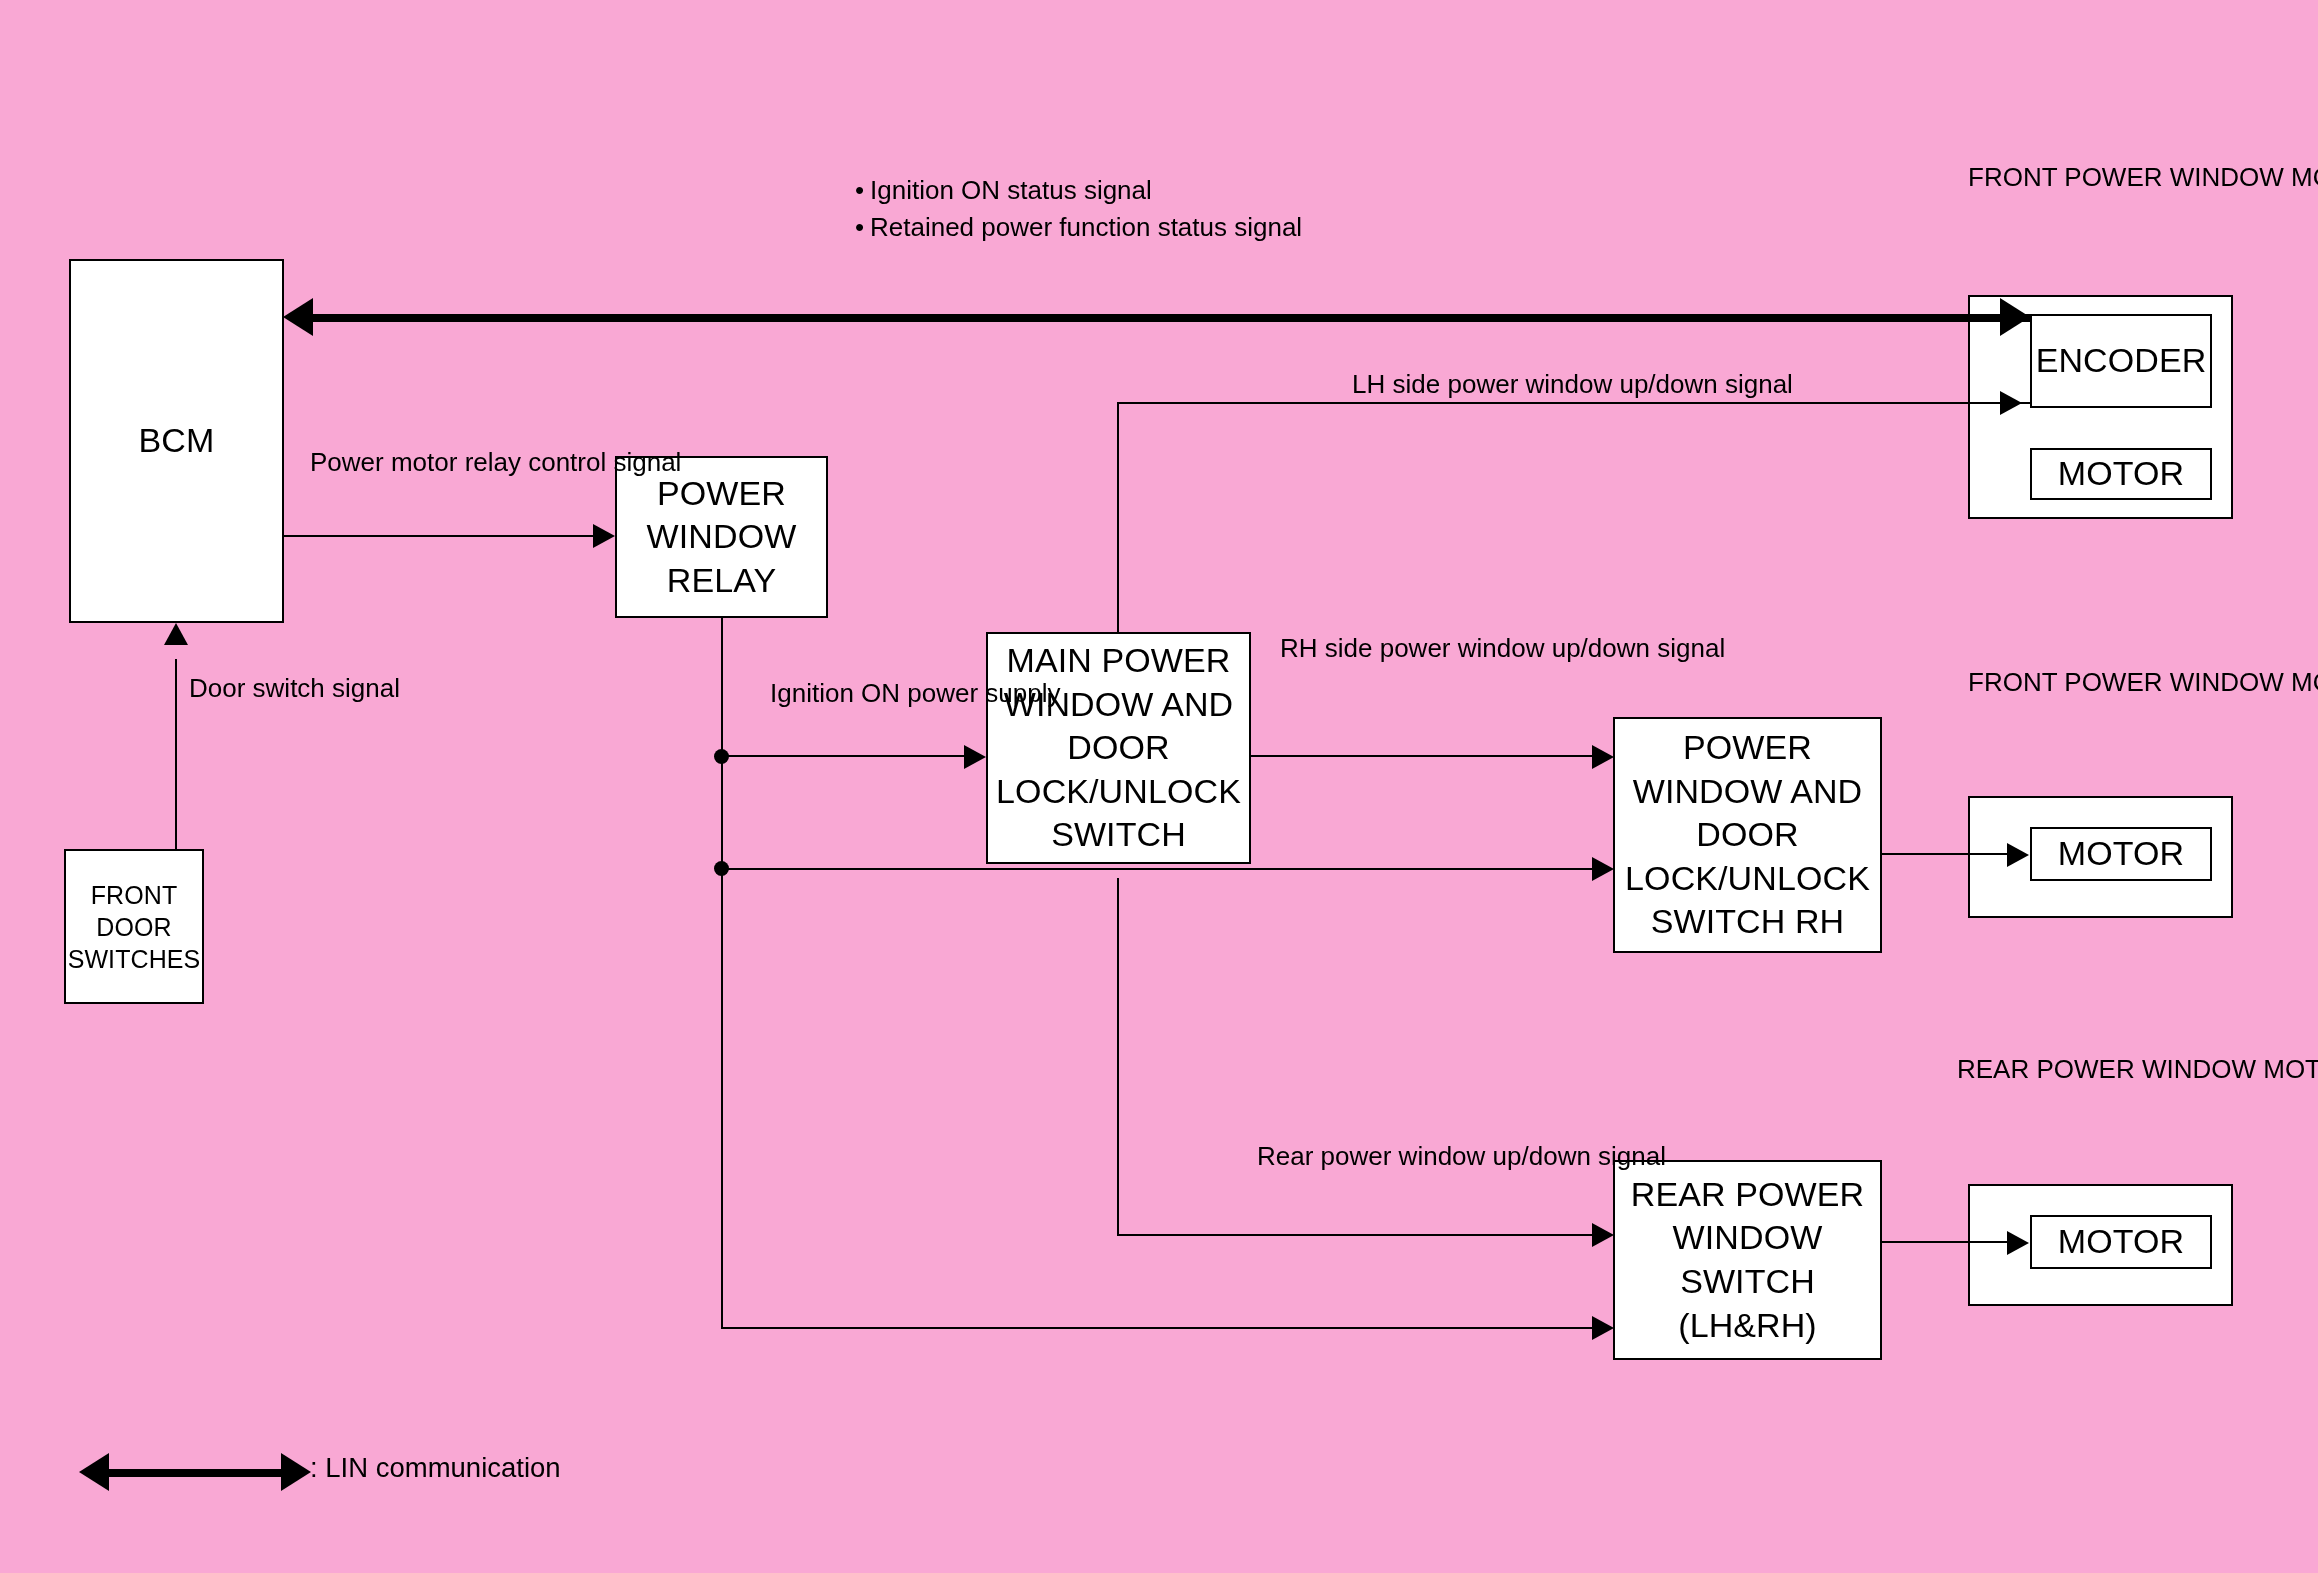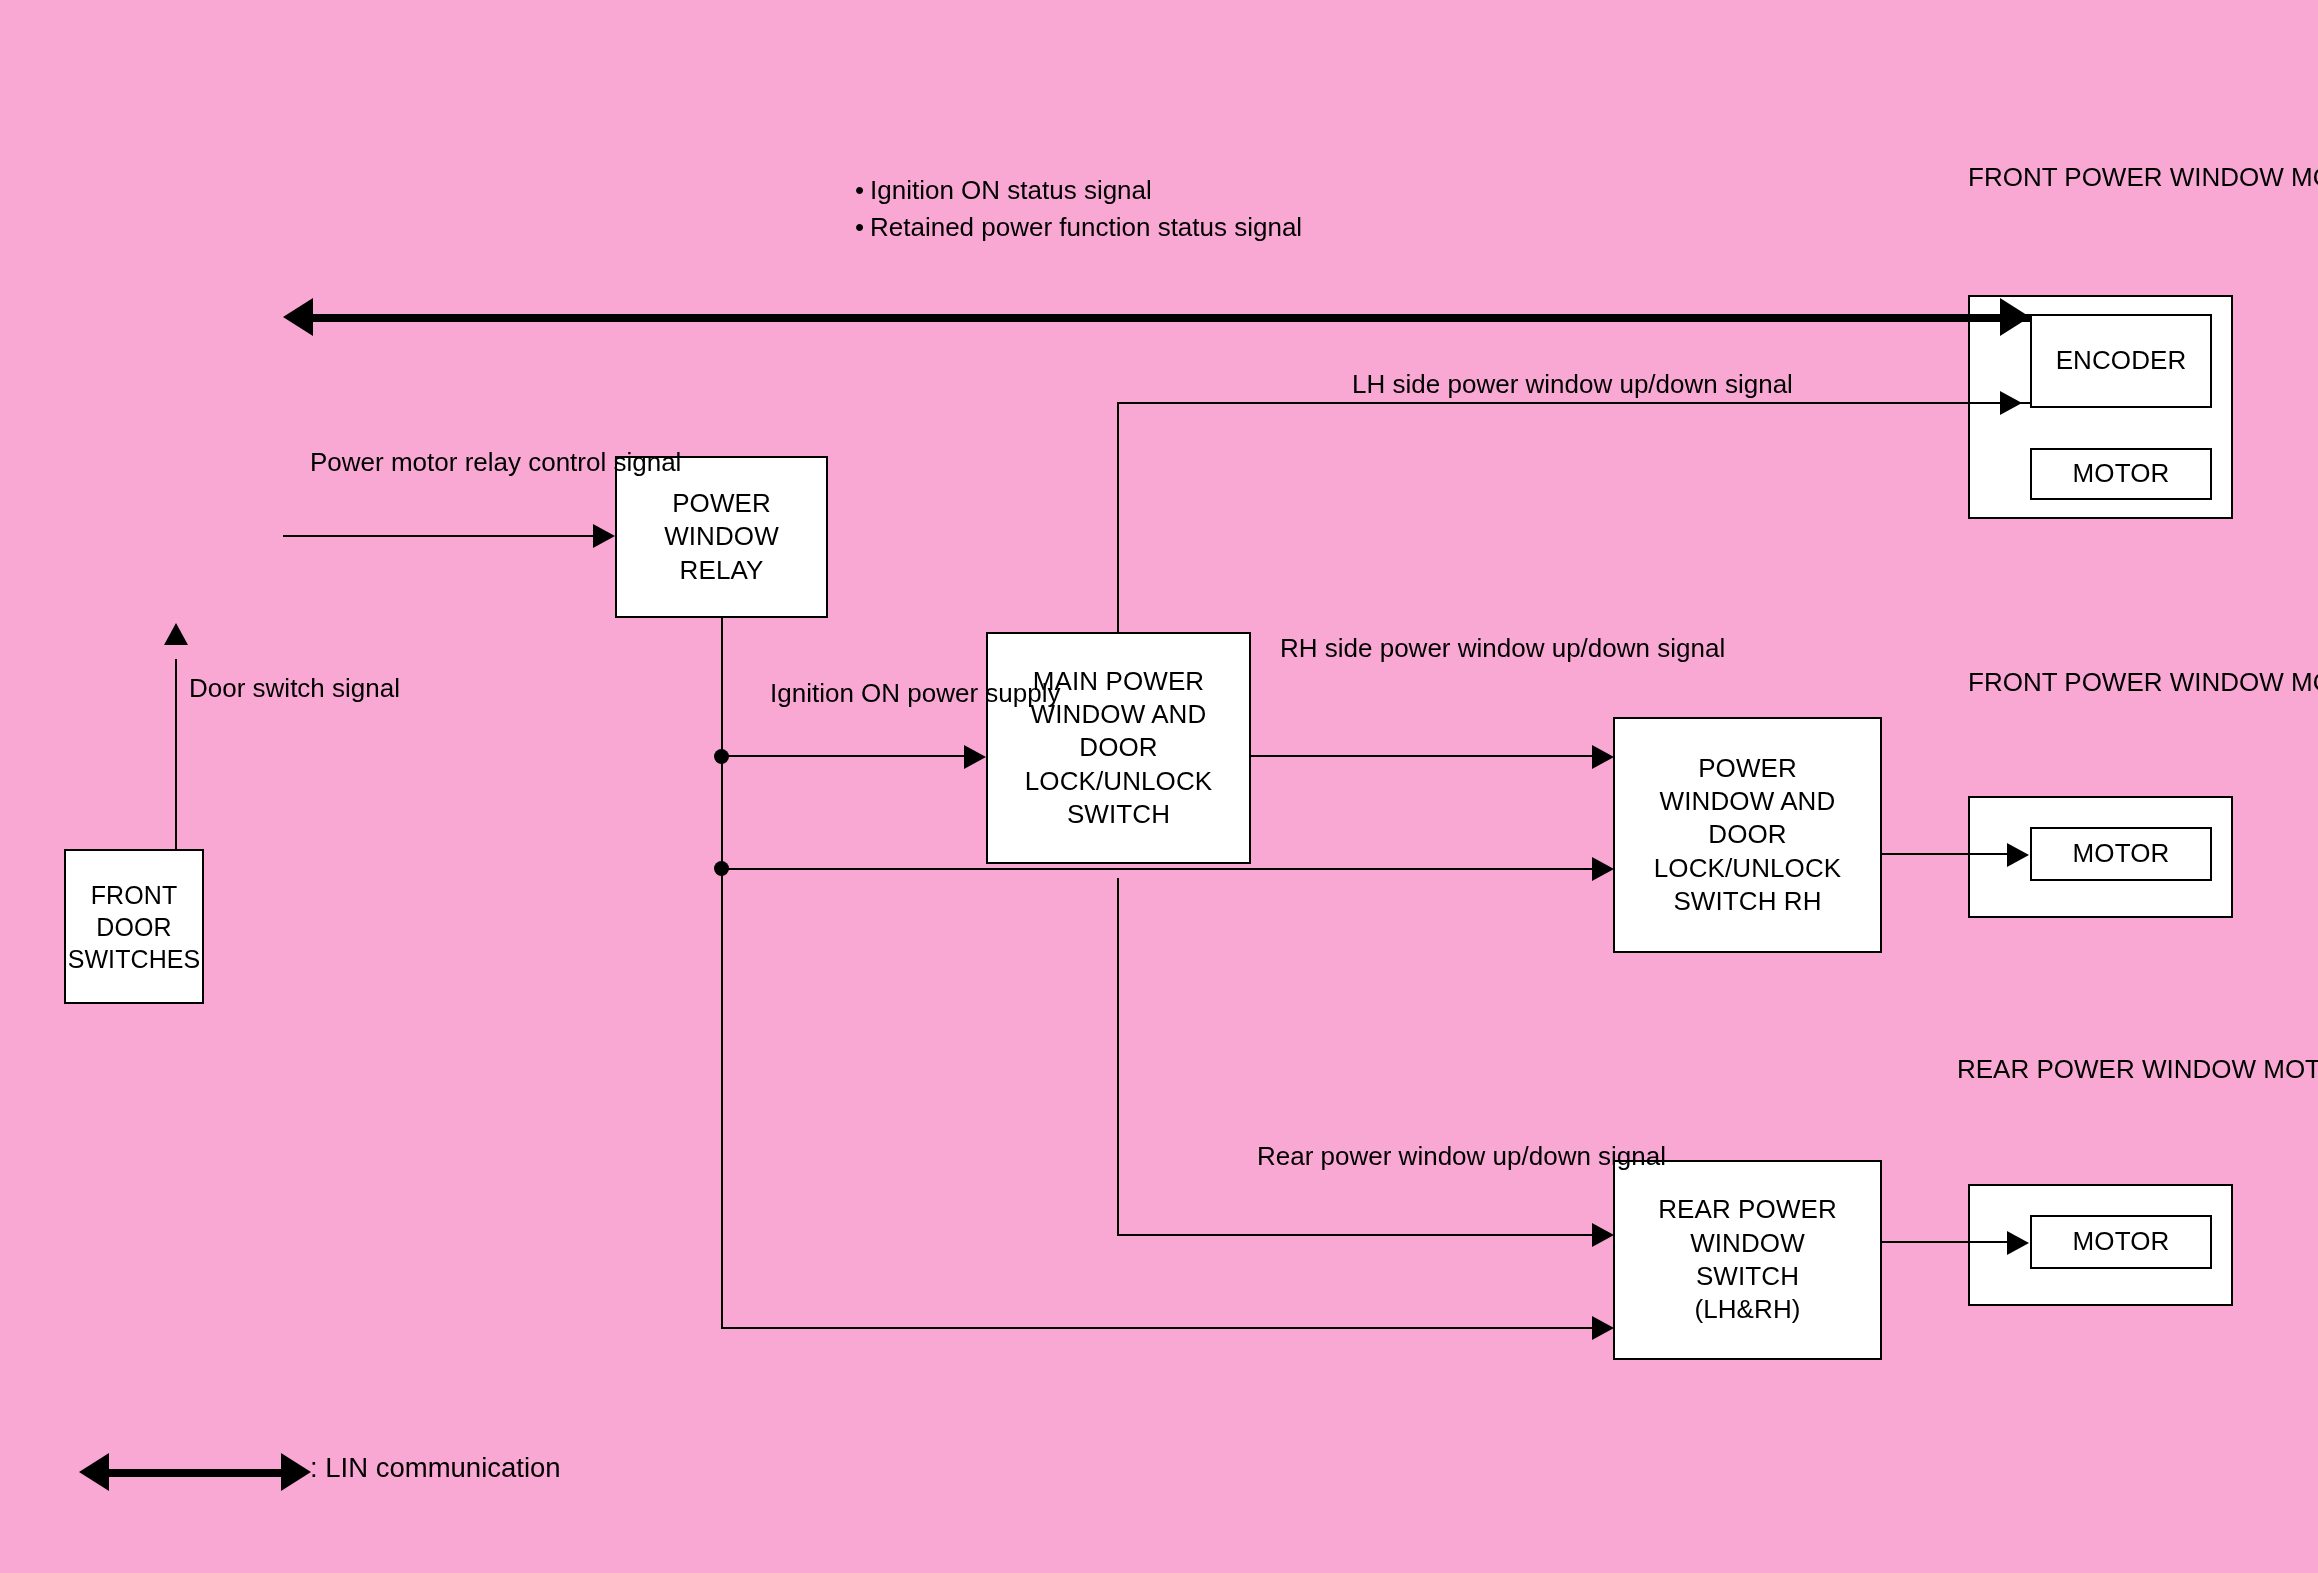--- a/index.html
+++ b/index.html
@@ -24,21 +24,21 @@
     position: absolute;
     border: 2.9px solid #000;
     background: #fff;
     box-sizing: border-box;
     display: flex;
     flex-direction: column;
     align-items: center;
     justify-content: center;
     text-align: center;
     line-height: 1.28;
-    font-size: 26px;
+    font-size: 34px;
     letter-spacing: 0.1px;
   }
   .box.thin { border-width: 2.3px; }
   .box .ln { display: block; width: 100%; }
 
   
   .caption {
     position: absolute;
     text-align: center;
     font-size: 26px;
@@ -126,20 +126,23 @@
 </head>
 <body>
 
 <div id="canvas">
 
   <div class="bullets" style="left:855px; top:172px;">
     <span class="bl"><span class="dot">•</span><span>Ignition ON status signal</span></span>
     <span class="bl"><span class="dot">•</span><span>Retained power function status signal</span></span>
   </div>
 
+  <div class="box" style="left:69px; top:259px; width:215px; height:364px;">
+    <span class="ln">BCM</span>
+  </div>
 
   <div class="box" style="left:64px; top:849px; width:140px; height:155px; font-size:25px;">
     <span class="ln">FRONT</span>
     <span class="ln">DOOR</span>
     <span class="ln">SWITCHES</span>
   </div>
 
   <div class="box" style="left:615px; top:456px; width:213px; height:162px;">
     <span class="ln">POWER</span>
     <span class="ln">WINDOW</span>

